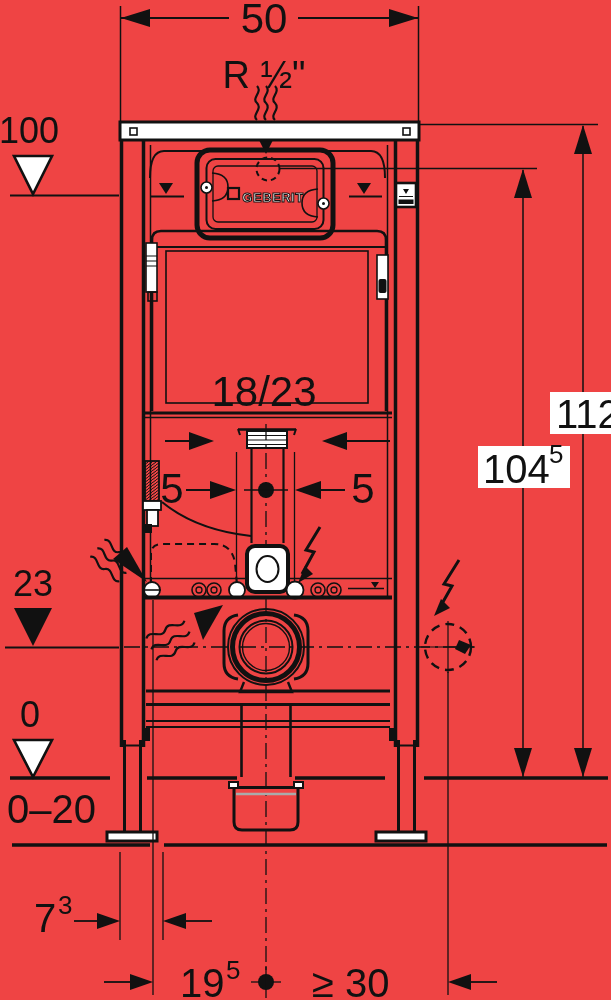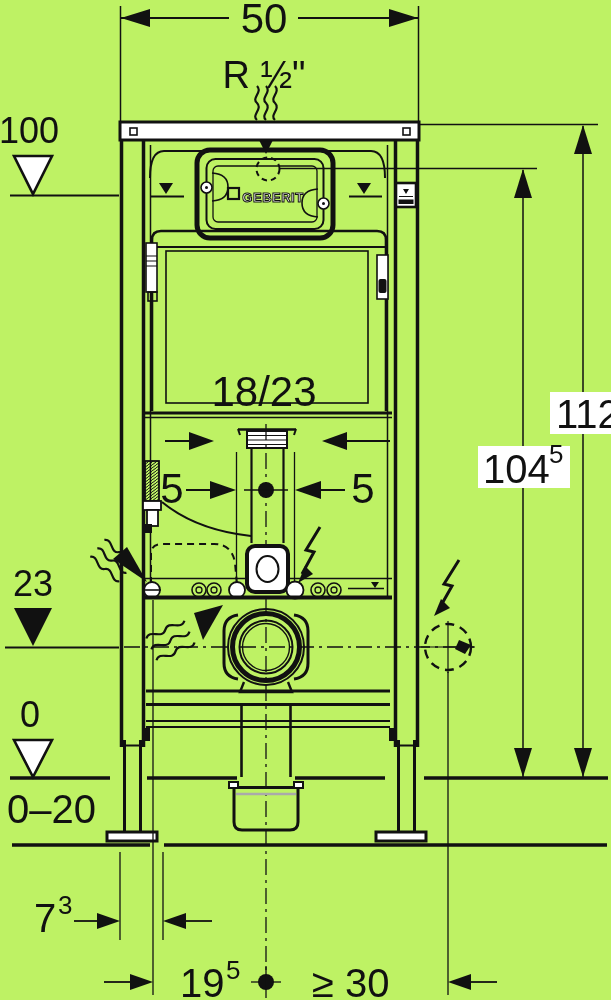--- a/index.html
+++ b/index.html
@@ -1,16 +1,16 @@
 <!DOCTYPE html>
 <html><head>
 <meta charset="utf-8">
 <style>
   html,body{margin:0;padding:0;background:#fff;}
-  .stage{position:relative;width:611px;height:1000px;background:#bef264;overflow:hidden;
+  .stage{position:relative;width:611px;height:1000px;background:#ef4444;overflow:hidden;
          font-family:"Liberation Sans", sans-serif;}
   svg{display:block}
   text{fill:#111;font-family:"Liberation Sans", sans-serif;}
   .brand-text{font-weight:bold;fill:#fff;stroke:#111;stroke-width:1;letter-spacing:.5px;}
 </style>
 </head>
 <body>
 
 <div class="stage">
 <svg width="611" height="1000" viewBox="0 0 611 1000">

